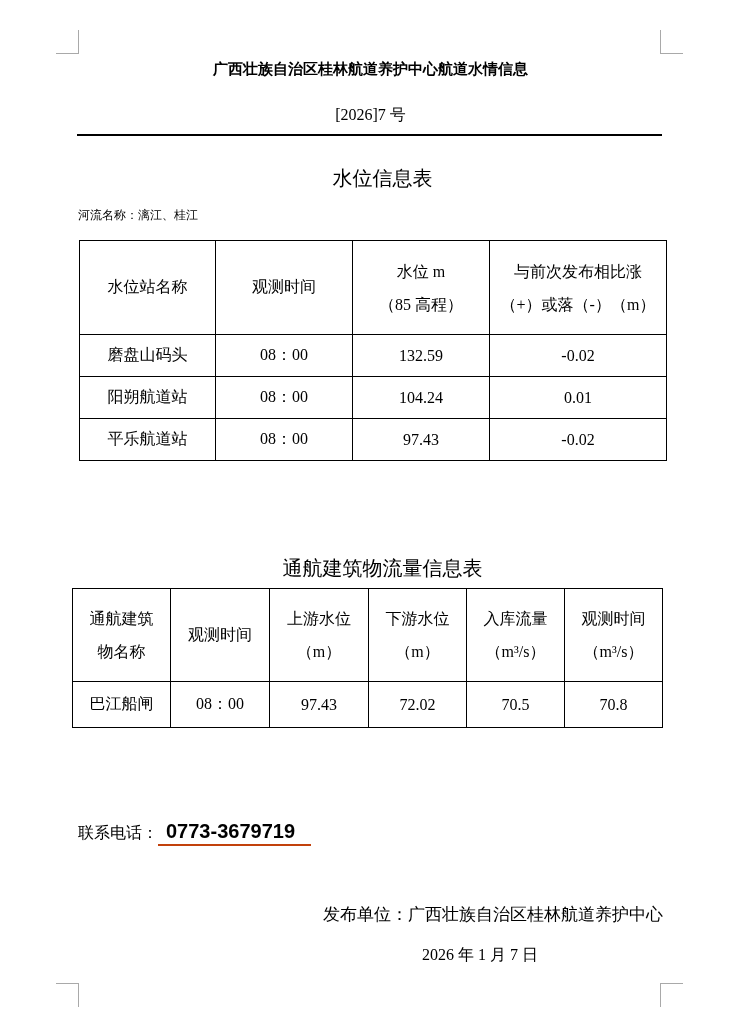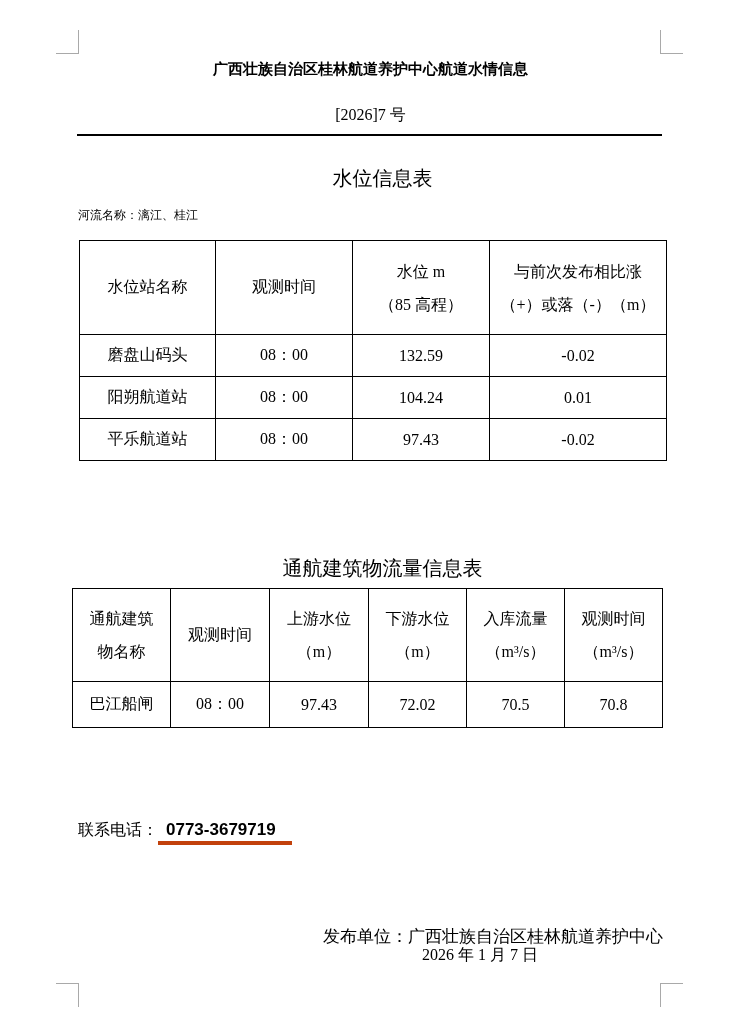--- a/index.html
+++ b/index.html
@@ -50,27 +50,27 @@
   .tbl-water tr.hdr  { height: 94px; }
   .tbl-water tr.data { height: 42px; }
   .tbl-flow { left: 72px; top: 588px; width: 590px; }
   .tbl-flow tr.hdr  { height: 93px; }
   .tbl-flow tr.data { height: 46px; }
   .hdr td div { line-height: 33px; }
 
   .contact-line { position: absolute; top: 820px; left: 78px; font-size: 16px; }
   .contact-phone {
     font-family: "Liberation Sans", "DejaVu Sans", sans-serif;
-    font-size: 17px; font-weight: 600;
-    border-bottom: 4px solid #c2410c;
+    font-size: 20px; font-weight: 600;
+    border-bottom: 2px solid #c2410c;
     padding: 0 16px 2px 8px;
   }
   .publisher-line {
     position: absolute; top: 903px; right: 78px;
-    font-size: 17px; text-align: right; margin-top: 22px;
+    font-size: 17px; text-align: right;
   }
   .date-line {
     position: absolute; top: 945px; left: 300px; width: 360px;
     text-align: center; font-size: 16px;
   }
 </style>
 </head>
 <body>
 
 <div class="page">

